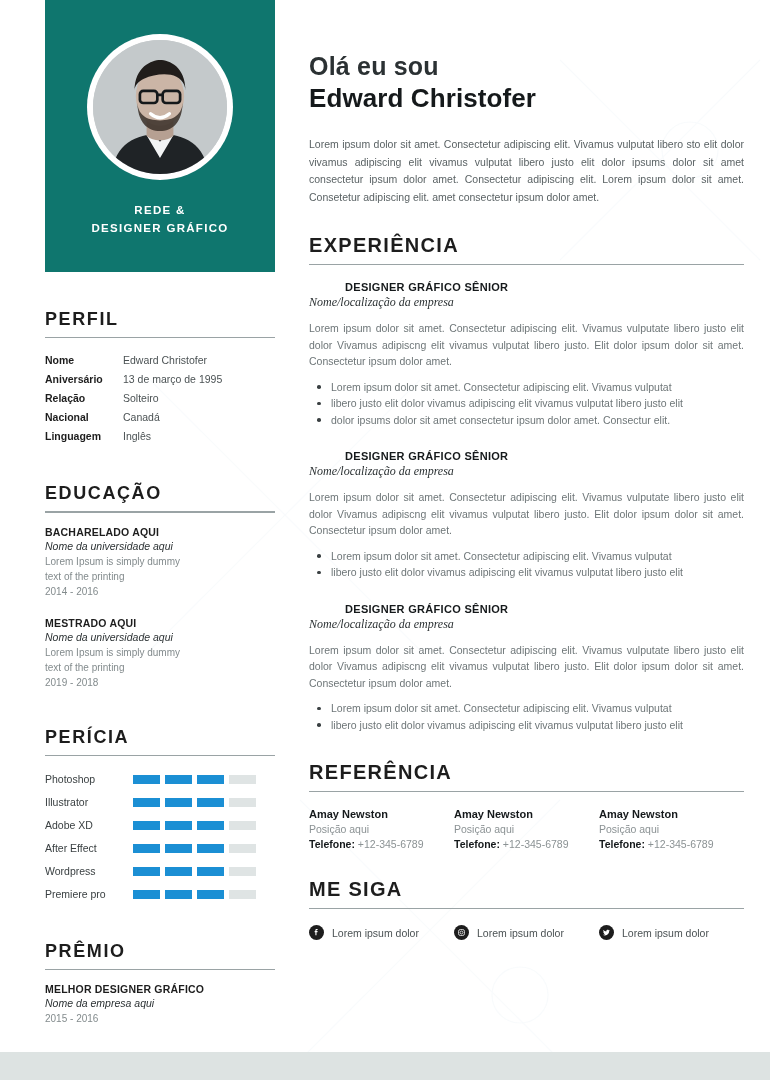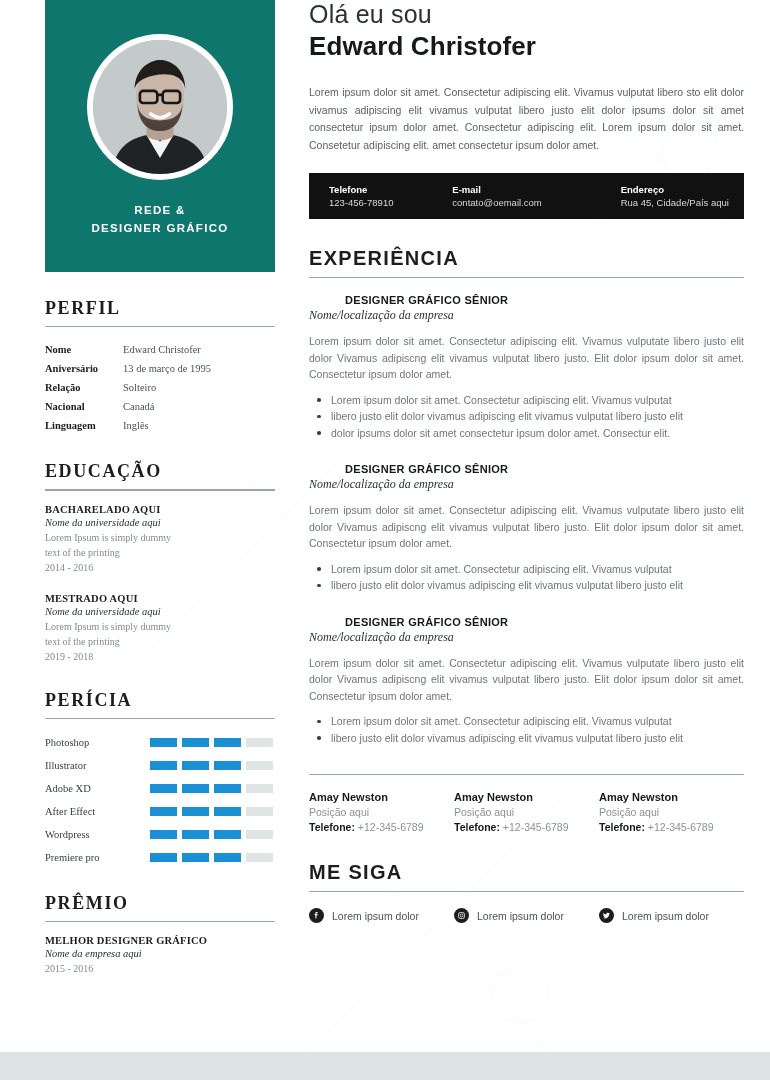--- a/index.html
+++ b/index.html
@@ -63,21 +63,21 @@
     margin-top: 22px;
     color: #ffffff;
     font-size: 11.5px;
     letter-spacing: 1.3px;
     font-weight: 600;
     text-align: center;
     line-height: 1.55;
   }
 
   
-  .lsec { margin-top: 26px; font-family: Liberation Serif, serif; }
+  .lsec { margin-top: 37px; }
   .lsec-title {
     font-size: 18px;
     font-weight: 700;
     letter-spacing: 1.6px;
     color: #1d1d1d;
     margin-bottom: 7px;
   }
   .rule {
     height: 1px;
     background: #9aa3a5;
@@ -123,43 +123,44 @@
   }
 
   
   .skill-row {
     display: flex;
     align-items: center;
     height: 20px;
     margin-bottom: 3px;
   }
   .skill-name {
-    width: 105px;
+    width: 88px;
     font-size: 10.5px;
     color: #3a4042;
   }
   .skill-bars { display: flex; gap: 5px; }
   .seg {
     width: 27px; height: 9px;
     background: #dfe4e4;
   }
   .seg.on { background: #1B8FD4; }
 
   
   .right-col {
     position: absolute;
     left: 309px; top: 0;
     width: 435px;
   }
 
   .hello {
     font-size: 25px;
     color: #2b3133;
-    font-weight: 400;
+    font-weight: 700;
     letter-spacing: .2px;
+    margin-top: 52px;
   }
   .fullname {
     font-size: 26px;
     font-weight: 700;
     color: #15191b;
     letter-spacing: .1px;
     margin-top: 2px;
   }
   .intro {
     margin-top: 22px;
@@ -459,34 +460,20 @@
     </div>
 
   </div>
 
   <div class="right-col">
 
     <div class="hello">Olá eu sou</div>
     <div class="fullname">Edward Christofer</div>
     <div class="intro">Lorem ipsum dolor sit amet. Consectetur adipiscing elit. Vivamus vulputat libero   sto elit dolor vivamus adipiscing elit vivamus vulputat libero justo elit dolor ipsums dolor sit amet consectetur ipsum dolor amet. Consectetur adipiscing elit. Lorem ipsum dolor sit amet. Consetetur adipiscing elit. amet consectetur ipsum dolor amet.</div>
 
-    <div class="contact-bar">
-      <div class="cbox">
-        <div class="clabel">Telefone</div>
-        <div class="cval">123-456-78910</div>
-      </div>
-      <div class="cbox">
-        <div class="clabel">E-mail</div>
-        <div class="cval">contato@oemail.com</div>
-      </div>
-      <div class="cbox">
-        <div class="clabel">Endereço</div>
-        <div class="cval">Rua 45, Cidade/País aqui</div>
-      </div>
-    </div>
 
     <div class="rsec">
       <div class="rsec-title">EXPERIÊNCIA</div>
       <div class="rule-r"></div>
       <div id="jobs-host">
           <div class="job">
             <div class="job-title">DESIGNER GRÁFICO SÊNIOR</div>
             <div class="job-company">Nome/localização da empresa</div>
             <div class="job-desc">Lorem ipsum dolor sit amet. Consectetur adipiscing elit. Vivamus vulputate libero justo elit dolor Vivamus adipiscng elit vivamus vulputat libero justo. Elit dolor ipsum dolor sit amet. Consectetur ipsum dolor amet.</div>
             <ul class="job-bullets">
@@ -510,20 +497,21 @@
             <div class="job-desc">Lorem ipsum dolor sit amet. Consectetur adipiscing elit. Vivamus vulputate libero justo elit dolor Vivamus adipiscng elit vivamus vulputat libero justo. Elit dolor ipsum dolor sit amet. Consectetur ipsum dolor amet.</div>
             <ul class="job-bullets">
               <li>Lorem ipsum dolor sit amet. Consectetur adipiscing elit. Vivamus vulputat</li>
               <li>libero justo elit dolor vivamus adipiscing elit vivamus vulputat libero justo elit</li>
             </ul>
           </div>
         </div>
     </div>
 
     <div class="rsec">
+      <div class="rsec-title">REFERÊNCIA</div>
       <div class="rule-r"></div>
       <div class="refs">
         <div class="ref">
           <div class="ref-name">Amay Newston</div>
           <div class="ref-pos">Posição aqui</div>
           <div class="ref-phone"><b>Telefone:</b> <span>+12-345-6789</span></div>
         </div>
         <div class="ref">
           <div class="ref-name">Amay Newston</div>
           <div class="ref-pos">Posição aqui</div>

